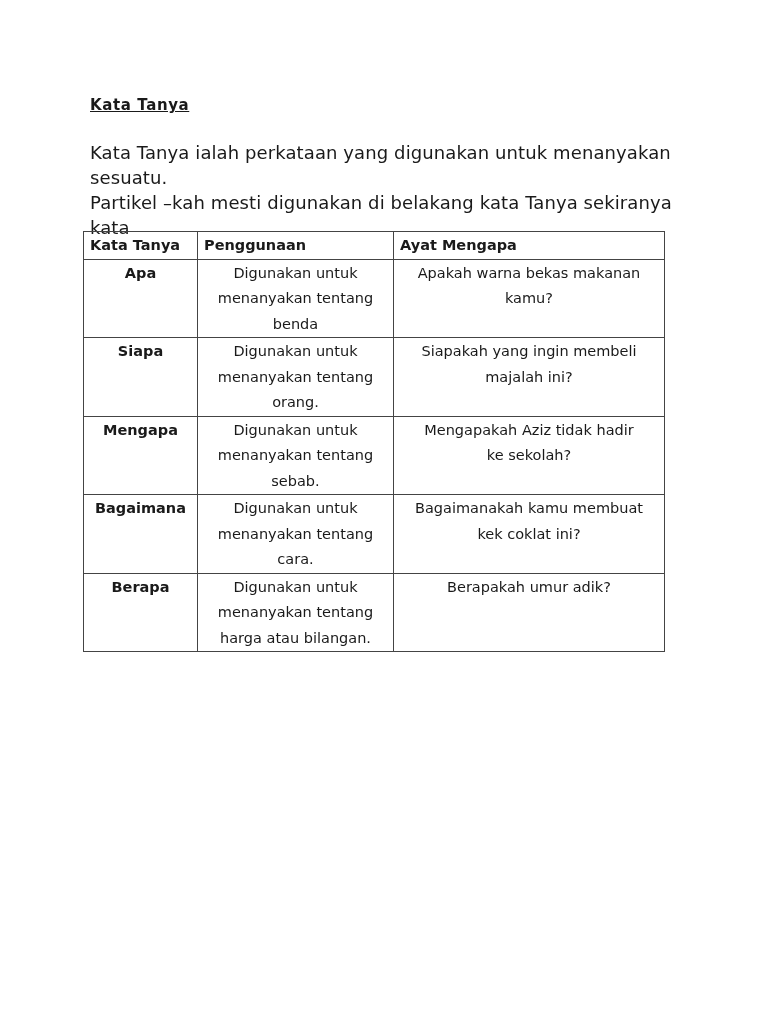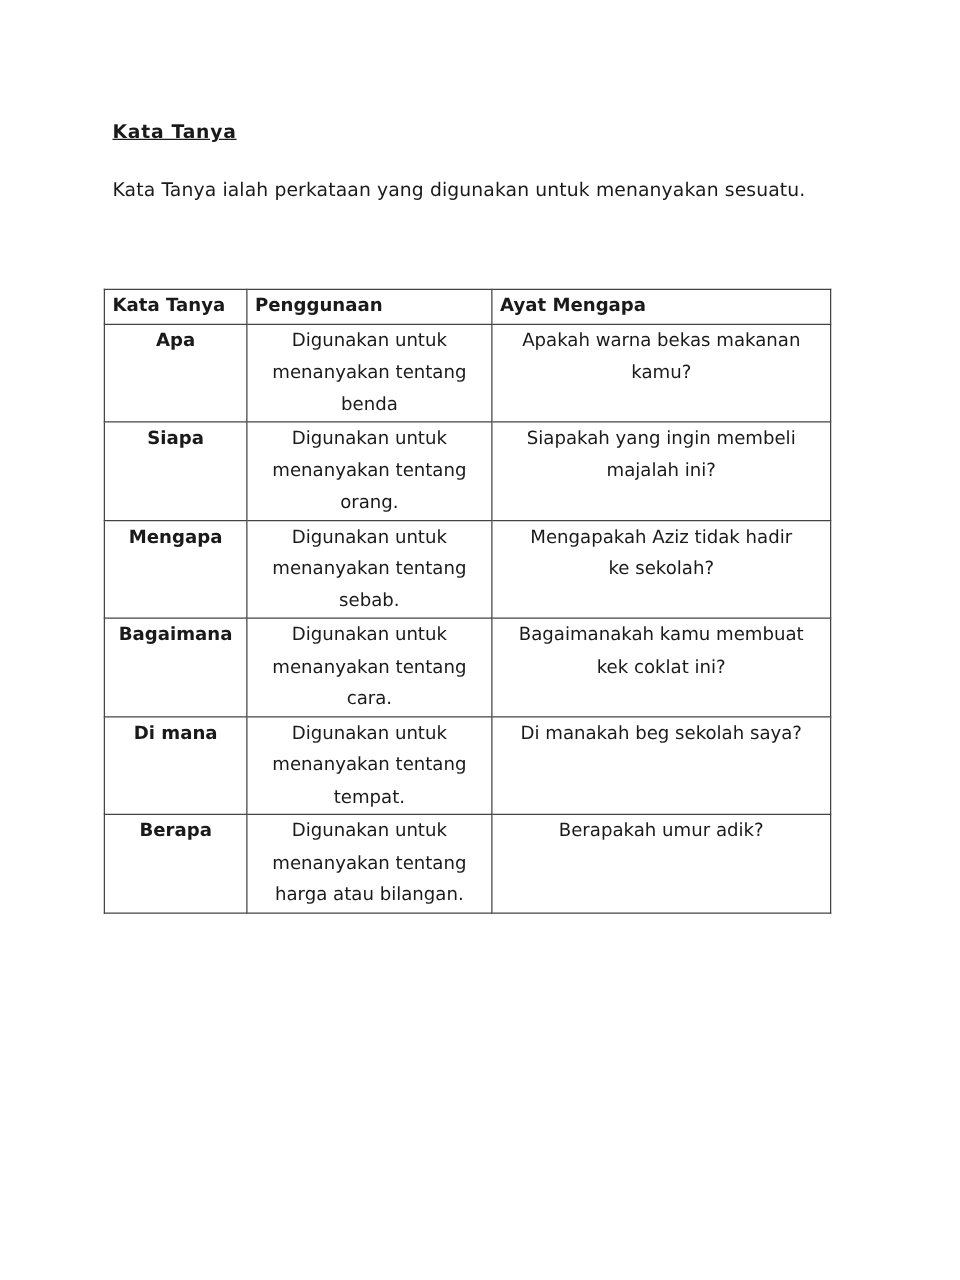--- a/index.html
+++ b/index.html
@@ -9,21 +9,21 @@
     position: relative; overflow: hidden;
   }
   .page { position: absolute; left: 0; top: 0; width: 768px; height: 840px; }
   .title {
     position: absolute; left: 90px; top: 96px;
     font-size: 15px; font-weight: bold; text-decoration: underline;
     letter-spacing: 0.6px;
   }
   .intro {
     position: absolute; left: 90px; top: 140px; width: 600px;
-    font-size: 15px; line-height: 25px; letter-spacing: 0.1px;
+    font-size: 18px; line-height: 25px; letter-spacing: 0.1px;
   }
   .intro p { margin: 0; }
   table.kt {
     position: absolute; left: 83px; top: 231px;
     border-collapse: collapse; width: 582px;
     font-size: 14.5px;
   }
   table.kt td, table.kt th {
     border: 1.5px solid #444;
     vertical-align: top; text-align: left;
@@ -37,20 +37,21 @@
   td.word { font-weight: bold; }
 </style>
 </head>
 <body>
 
 <div class="page">
   <div class="title">Kata Tanya</div>
 
   <div class="intro">
     <p>Kata Tanya ialah perkataan yang digunakan untuk menanyakan sesuatu.</p>
+    <p>Partikel –kah mesti digunakan di belakang kata Tanya sekiranya kata</p>
   </div>
 
   <table class="kt">
     <thead>
       <tr>
         <th class="c1">Kata Tanya</th>
         <th class="c2">Penggunaan</th>
         <th class="c3">Ayat Mengapa</th>
       </tr>
     </thead>
@@ -97,31 +98,20 @@
             <div>Digunakan untuk</div>
             <div>menanyakan tentang</div>
             <div>cara.</div>
           </td>
           <td>
             <div>Bagaimanakah kamu membuat</div>
             <div>kek coklat ini?</div>
           </td>
         </tr>
         <tr>
-          <td class="word">Di mana</td>
-          <td>
-            <div>Digunakan untuk</div>
-            <div>menanyakan tentang</div>
-            <div>tempat.</div>
-          </td>
-          <td>
-            <div>Di manakah beg sekolah saya?</div>
-          </td>
-        </tr>
-        <tr>
           <td class="word">Berapa</td>
           <td>
             <div>Digunakan untuk</div>
             <div>menanyakan tentang</div>
             <div>harga atau bilangan.</div>
           </td>
           <td>
             <div>Berapakah umur adik?</div>
           </td>
         </tr>

